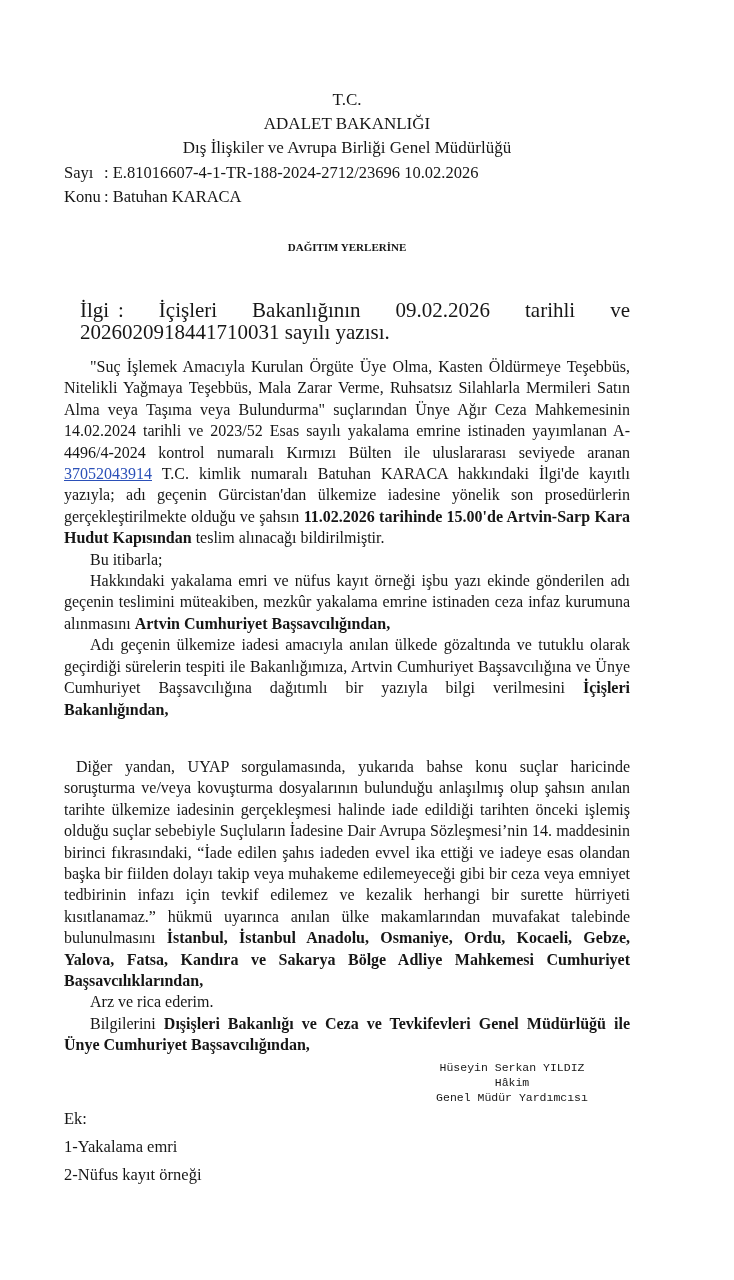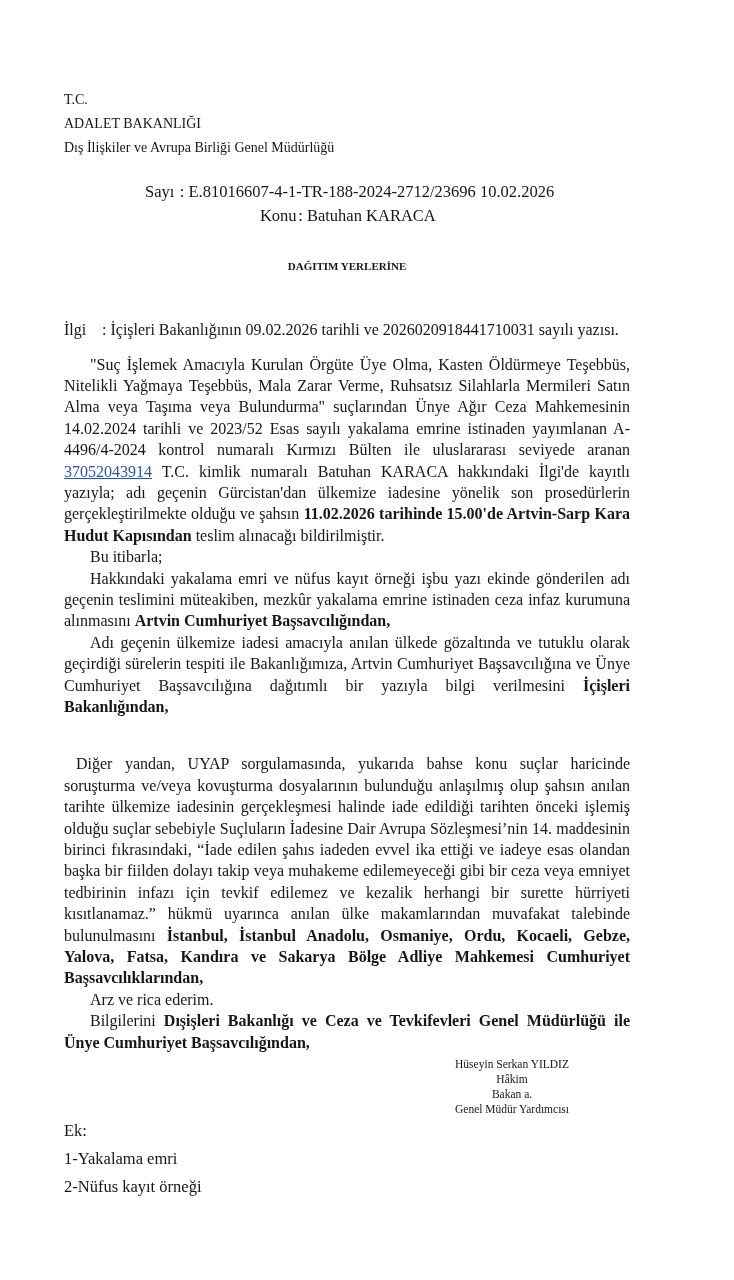--- a/index.html
+++ b/index.html
@@ -12,49 +12,49 @@
     overflow:hidden;
     box-sizing:border-box;
   }
   .content{
     box-sizing:border-box;
     padding:88px 104px 0 64px;
     width:734px;
   }
   
   .letterhead{
-    text-align:left;
-    font-size:14px;
+    text-align:center;
+    font-size:17px;
     line-height:24px;
   }
   
   .classification{
     margin-top:10px;
     text-align:right;
     padding-right:10px;
     font-weight:bold;
     font-size:17px;
     line-height:22px;
     color:#cf2222;
   }
   
-  .meta{margin-top:20px;font-size:16.5px;line-height:24px;text-align:center;}
+  .meta{margin-top:1px;font-size:16.5px;line-height:24px;}
   .meta .lbl{display:inline-block;width:40px;}
   
   .addressee{
     margin-top:27px;
     text-align:center;
     font-size:11px;
     line-height:22px;
     font-weight:bold;
   }
   
   .ref{
-    margin:42px 0 0 0;
-    font-size:16px;
+    margin:42px 0 0 16px;
+    font-size:21px;
     line-height:21.5px;
     text-align:justify;
   }
   .ref .lbl{display:inline-block;width:38px;}
   
   p.body{
     margin:0;
     font-size:16px;
     line-height:21.4px;
     text-align:justify;
@@ -68,20 +68,21 @@
   }
   b{font-weight:bold;}
   
   .signature{
     margin-left:318px;
     margin-top:4px;
     width:260px;
     text-align:center;
     font-size:11.5px;
     line-height:15px;
+    font-family:Liberation Mono, monospace;
   }
   
   .ek{
     font-size:16.5px;
     line-height:28px;
   }
 </style>
 </head>
 <body>
 
@@ -114,21 +115,20 @@
 
     <p class="body small-indent"><span>Diğer yandan, UYAP sorgulamasında, yukarıda bahse konu suçlar haricinde soruşturma ve/veya kovuşturma dosyalarının bulunduğu anlaşılmış olup şahsın anılan tarihte ülkemize iadesinin gerçekleşmesi halinde iade edildiği tarihten önceki işlemiş olduğu suçlar sebebiyle Suçluların İadesine Dair Avrupa Sözleşmesi’nin 14. maddesinin birinci fıkrasındaki, “İade edilen şahıs iadeden evvel ika ettiği ve iadeye esas olandan başka bir fiilden dolayı takip veya muhakeme edilemeyeceği gibi bir ceza veya emniyet tedbirinin infazı için tevkif edilemez ve kezalik herhangi bir surette hürriyeti kısıtlanamaz.” hükmü uyarınca anılan ülke makamlarından muvafakat talebinde bulunulmasını </span><b>İstanbul, İstanbul Anadolu, Osmaniye, Ordu, Kocaeli, Gebze, Yalova, Fatsa, Kandıra ve Sakarya Bölge Adliye Mahkemesi Cumhuriyet Başsavcılıklarından,</b></p>
 
     <p class="body">Arz ve rica ederim.</p>
 
     <p class="body"><span>Bilgilerini </span><b>Dışişleri Bakanlığı ve Ceza ve Tevkifevleri Genel Müdürlüğü ile Ünye Cumhuriyet Başsavcılığından,</b></p>
 
     <div class="signature">
       <div>Hüseyin Serkan YILDIZ</div>
       <div>Hâkim</div>
-      <div>Bakan a.</div>
       <div>Genel Müdür Yardımcısı</div>
     </div>
 
     <div class="ek">
       <div>Ek:</div>
       <div>1-Yakalama emri</div>
       <div>2-Nüfus kayıt örneği</div>
     </div>
 
   </div>

